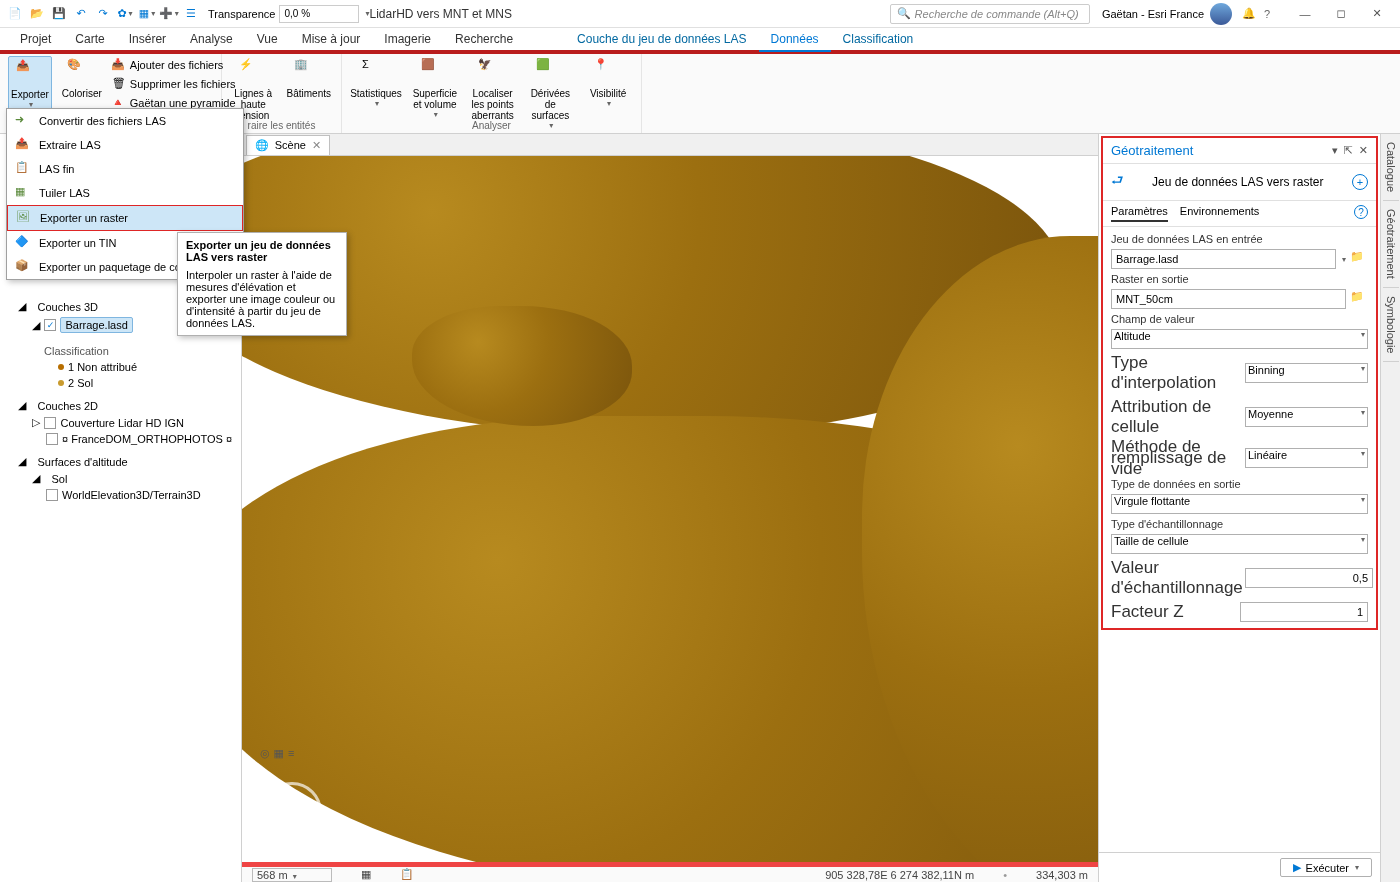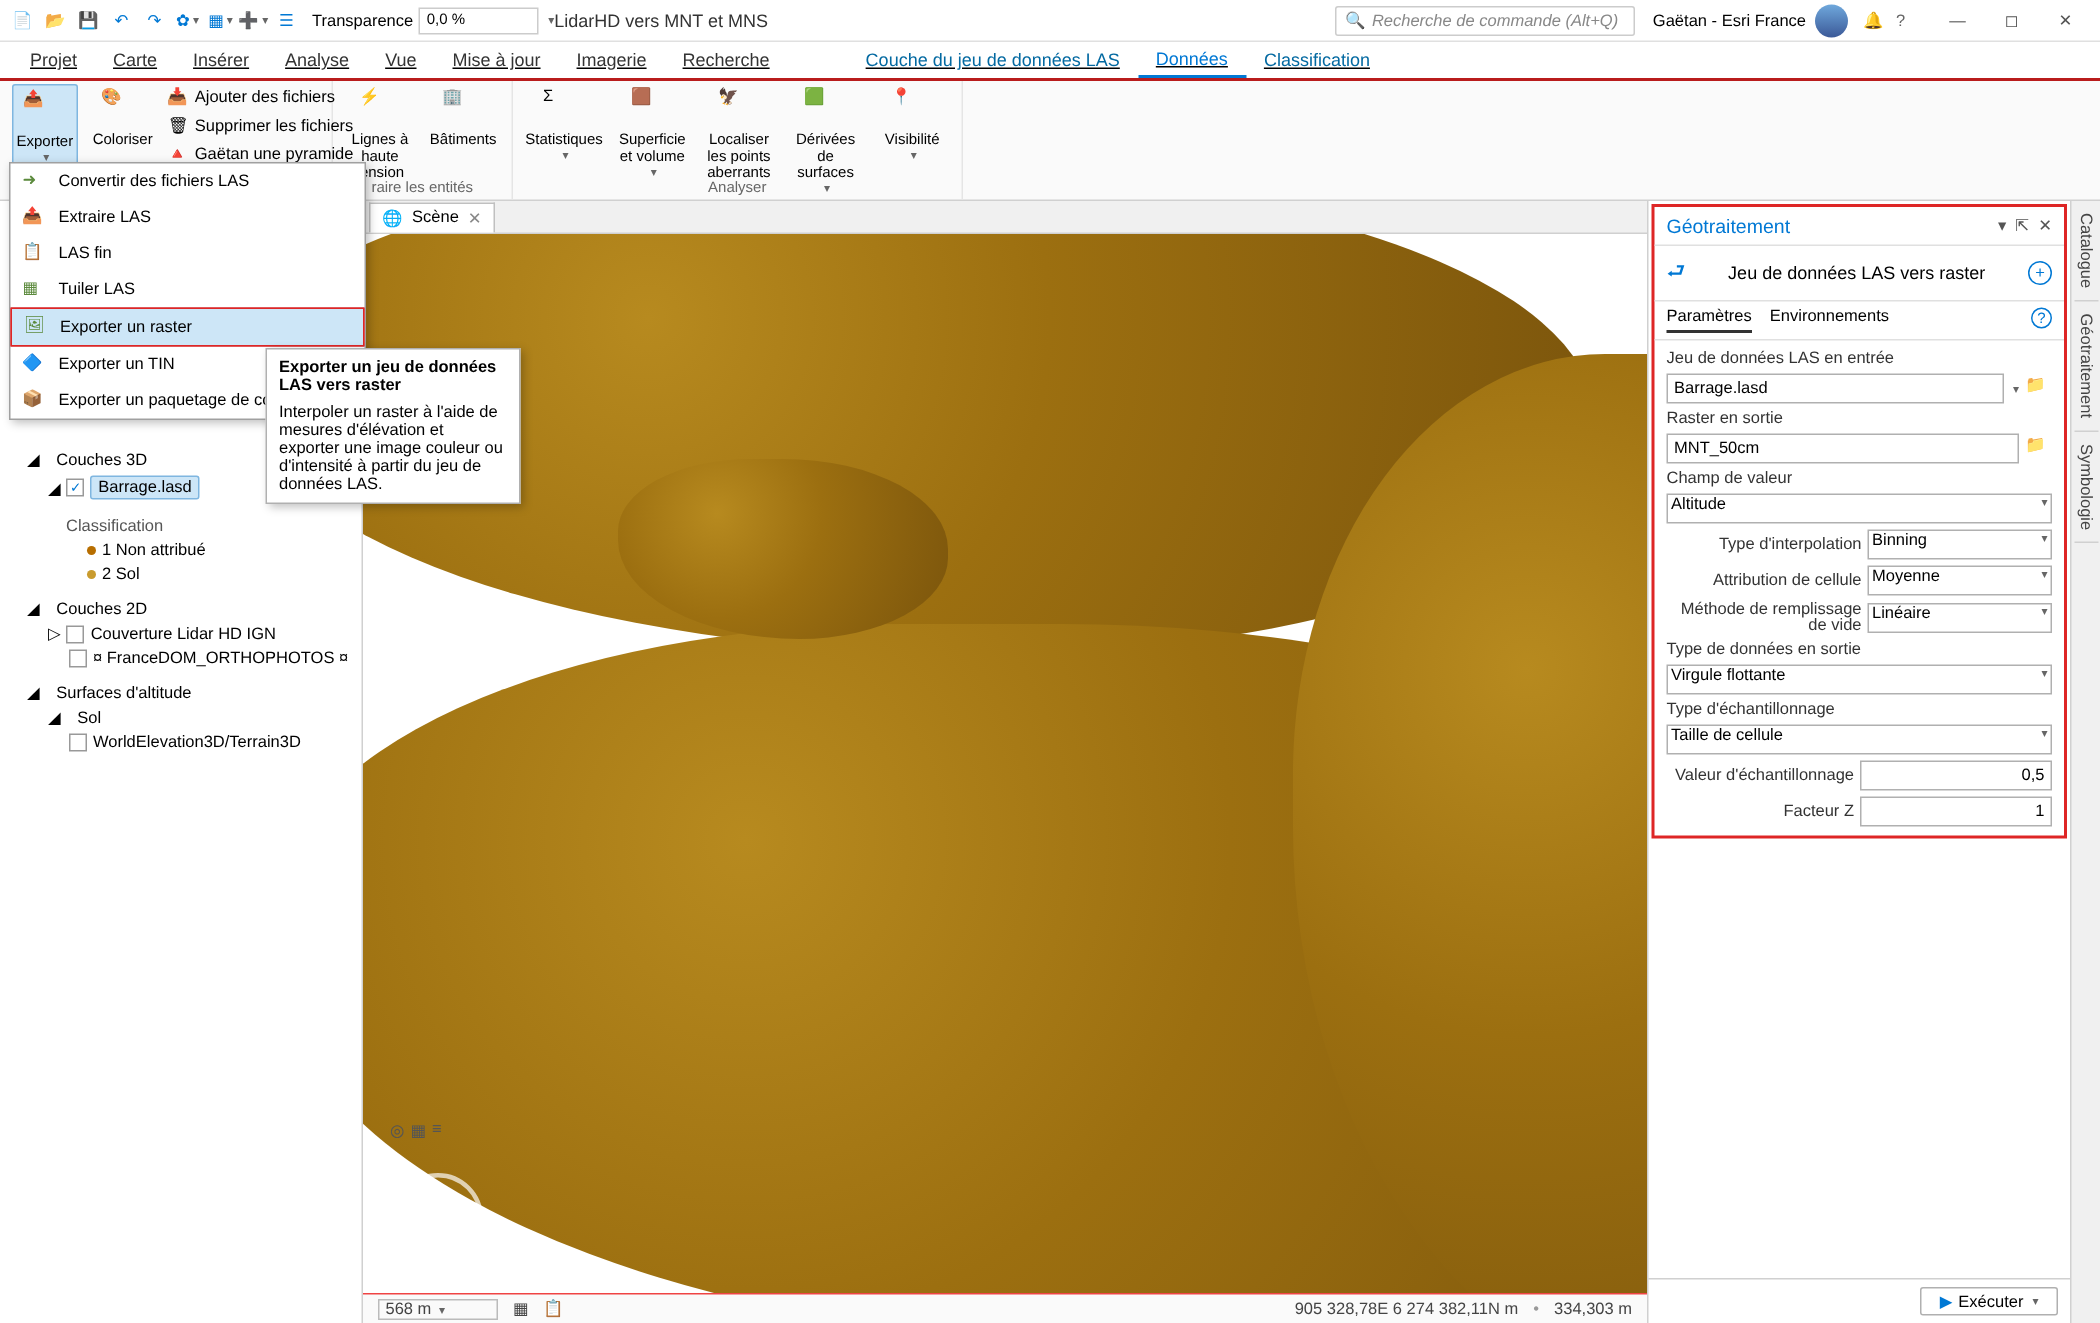--- a/index.html
+++ b/index.html
@@ -12,21 +12,21 @@
 .titlebar .transparency { display: flex; align-items: center; gap: 4px; margin-left: 8px; }
 .titlebar .transp-input { width: 80px; height: 18px; border: 1px solid #ccc; font-size: 10px; padding: 0 4px; }
 .titlebar .doc-title { flex: 1; font-size: 12px; color: #333; }
 .titlebar .search-box { width: 200px; height: 20px; border: 1px solid #ccc; border-radius: 2px; padding: 0 6px; font-size: 10px; color: #888; display:flex; align-items:center; gap:4px;}
 .titlebar .user { margin-left: 12px; display: flex; align-items: center; gap: 6px; font-size: 12px; }
 .titlebar .avatar { width: 22px; height: 22px; border-radius: 50%; background: linear-gradient(#6fa8dc,#3b5998); }
 .titlebar .syswin { display: flex; gap: 2px; margin-left: 12px; }
 .titlebar .syswin div { width: 34px; height: 24px; display: flex; align-items: center; justify-content: center; color: #555; }
 
 
-.ribbon-tabs { height: 26px; background: #fff; display: flex; align-items: center; padding: 0 8px; border-bottom: 2px solid #b91c1c; text-decoration: underline; }
+.ribbon-tabs { height: 26px; background: #fff; display: flex; align-items: flex-start; padding: 0 8px; border-bottom: 4px solid #b91c1c; }
 .ribbon-tabs .tab { padding: 4px 12px; font-size: 12px; color: #333; cursor: pointer; }
 .ribbon-tabs .tab.ctx { color: #0369a1; }
 .ribbon-tabs .tab.active { border-bottom: 2px solid #0078d4; color: #0078d4; }
 .ribbon-tabs .gap { width: 40px; }
 
 
 .ribbon-body { height: 80px; background: #fafafa; border-bottom: 1px solid #d0d0d0; display: flex; position: relative; }
 .ribbon-group { border-right: 1px solid #e5e5e5; padding: 2px 8px; display: flex; flex-direction: column; justify-content: space-between; }
 .group-row { display: flex; align-items: flex-start; gap: 8px; }
 .group-label { text-align: center; font-size: 10px; color: #666; padding-bottom: 2px; position: absolute; bottom: 0; }
@@ -58,21 +58,21 @@
 .tooltip .tt-title { font-weight: bold; margin-bottom: 6px; }
 
 
 .map-wrap { flex: 1; display: flex; flex-direction: column; min-width: 0; }
 .scene-tabs { height: 22px; background: #f0f0f0; border-bottom: 1px solid #d0d0d0; display:flex; align-items:center;}
 .scene-tab { display:inline-flex; align-items:center; gap:6px; background:#fff; border:1px solid #c0c0c0; border-bottom:none; padding:2px 8px; margin-left:4px; height:20px; font-size:11px;}
 .map-canvas { flex: 1; background: #fff; position: relative; overflow: hidden; }
 .terrain { position:absolute; border-radius: 40% 50% 45% 55%; background: radial-gradient(circle at 30% 30%, #b78a1f 0%, #9c6f10 40%, #7a540c 100%);} 
 .map-nav { position:absolute; left:20px; bottom:20px; width:60px; height:60px; border:3px solid rgba(255,255,255,0.85); border-radius:50%; display:flex; align-items:center; justify-content:center; color:#fff; opacity:0.8;}
 .map-icons { position:absolute; left:18px; bottom:102px; display:flex; gap:4px; color:#555;}
-.status-bar { height: 20px; background: #fafafa; border-top: 1px solid #ef4444; display:flex; align-items:center; padding:0 10px; gap:10px; font-size:11px; color:#444;}
+.status-bar { height: 20px; background: #fafafa; border-top: 5px solid #ef4444; display:flex; align-items:center; padding:0 10px; gap:29px; font-size:11px; color:#444;}
 .status-bar .scale { border:1px solid #bbb; padding:0 4px; width:80px;}
 .status-bar .sep { flex:1;}
 
 
 .right-panel { width: 282px; background:#fff; border-left:1px solid #d0d0d0; display:flex; flex-direction:column;}
 .right-panel .highlight-frame { border:2px solid #de2626; margin:2px; padding:0; }
 .right-panel .pane-header { height:26px; display:flex; align-items:center; justify-content:space-between; padding:0 8px; color:#0078d4; border-bottom:1px solid #e0e0e0;}
 .right-panel .pane-header .title { font-size: 13px; }
 .tool-header { display:flex; align-items:center; gap:8px; padding:6px 8px; border-bottom:1px solid #e0e0e0;}
 .tool-header .back { color:#0078d4; font-size:14px;}
@@ -83,21 +83,21 @@
 .tool-tabs .ttab.active { border-bottom:2px solid #333;}
 .tool-tabs .help { margin-left:auto; color:#0078d4; border:1px solid #0078d4; border-radius:50%; width:14px; height:14px; display:flex;align-items:center;justify-content:center;font-size:10px;}
 
 .params { padding: 6px 8px; display:flex; flex-direction:column; gap:4px;}
 .param-label { font-size:11px; color:#333; }
 .param-row { display:flex; align-items:center; gap:4px;}
 .param-input { flex:1; height:20px; border:1px solid #b0b0b0; padding:0 4px; font-size:11px; background:#fff;}
 .param-select { flex:1; height:20px; border:1px solid #b0b0b0; font-size:11px; padding:0 2px; background:#fff;}
 .param-browse { width:18px; height:18px; color:#e6b800;}
 .inline-row { display:flex; align-items:center; gap:4px;}
-.inline-row .plabel { width:130px; text-align:right; font-size:11px; color:#333;}
+.inline-row .plabel { width:130px; text-align:left; font-size:17px; color:#333;}
 .num-input { width:128px; text-align:right; height:20px; border:1px solid #b0b0b0; padding:0 4px; font-size:11px;}
 
 .run-row { height:30px; border-top:1px solid #d0d0d0; display:flex; align-items:center; justify-content:flex-end; padding:0 8px; gap:6px;}
 .run-btn { border:1px solid #b0b0b0; padding:2px 12px; border-radius:2px; display:flex; align-items:center; gap:4px; font-size:11px; cursor:pointer;}
 .run-btn .play { color:#0078d4;}
 
 
 .side-tabs { width:20px; background:#f0f0f0; border-left:1px solid #d0d0d0; display:flex; flex-direction:column; align-items:center;}
 .side-tab { writing-mode: vertical-rl; padding:8px 2px; font-size:11px; color:#444; border-bottom:1px solid #d0d0d0; cursor:pointer;}
 

